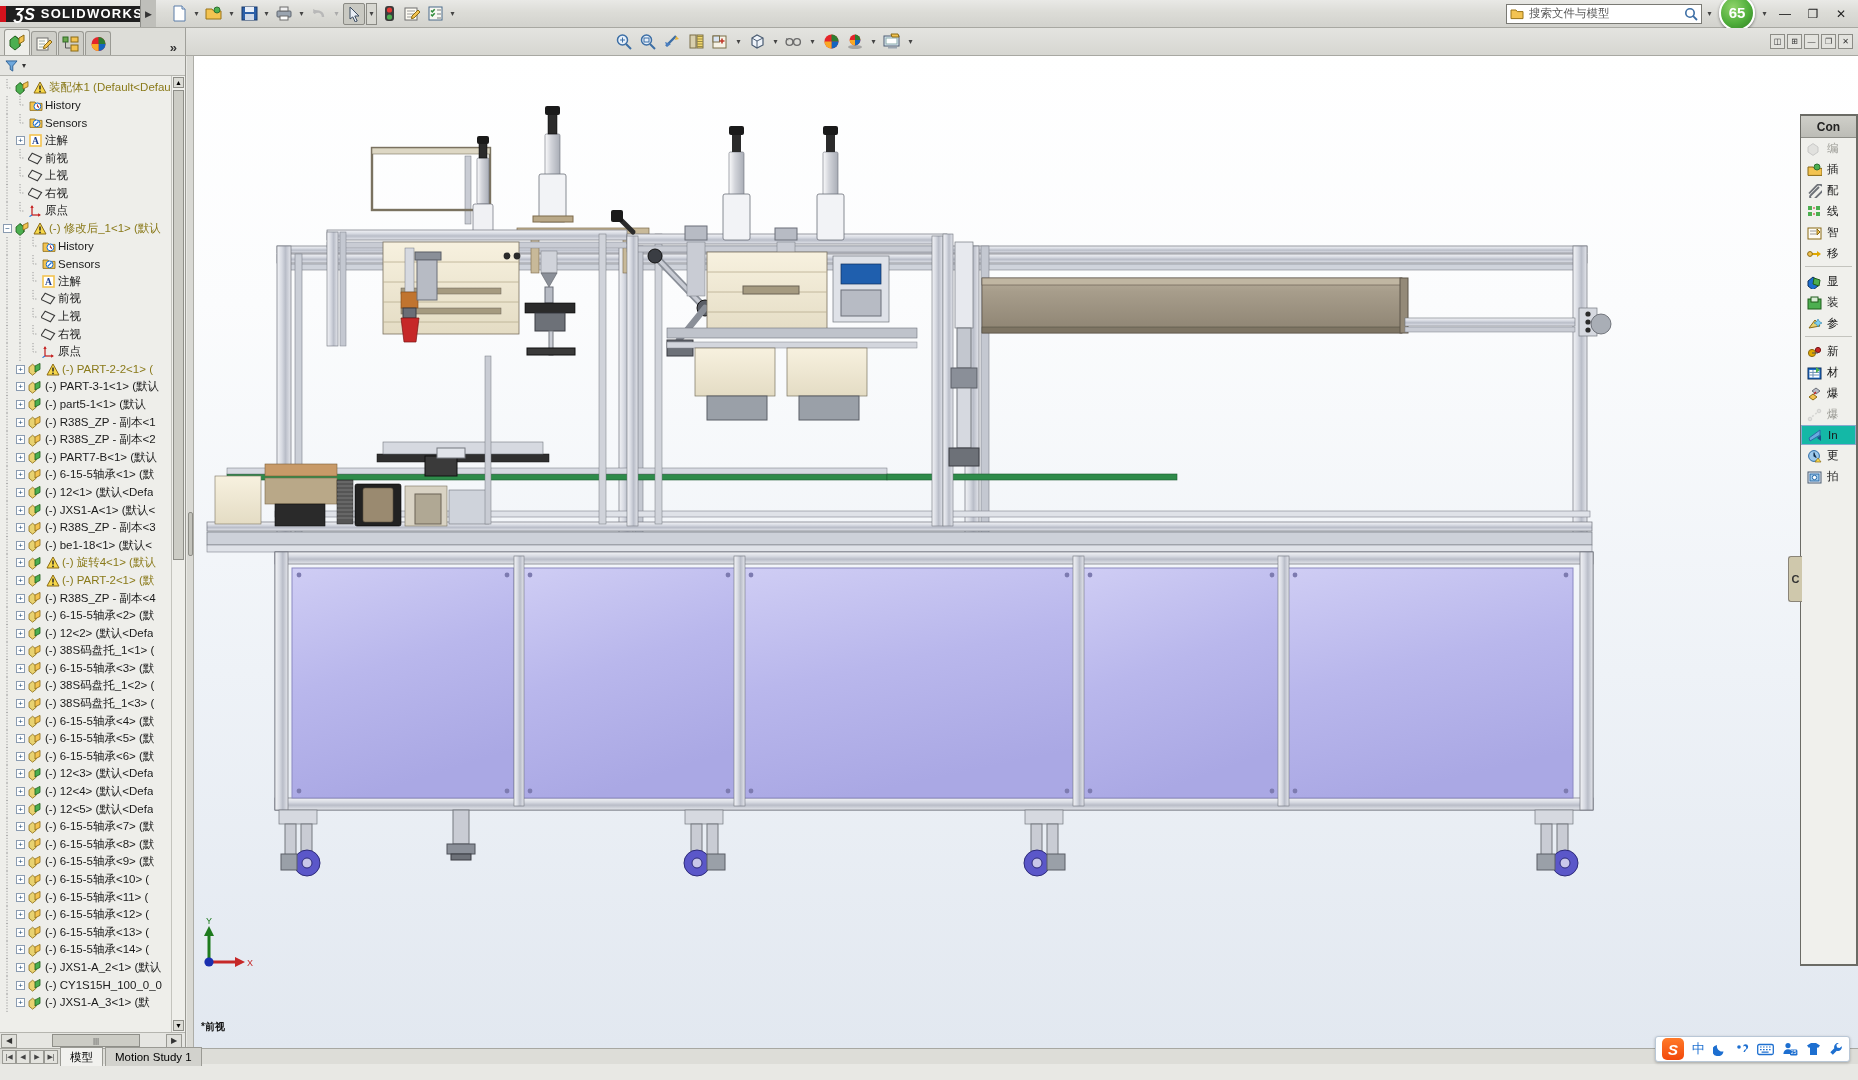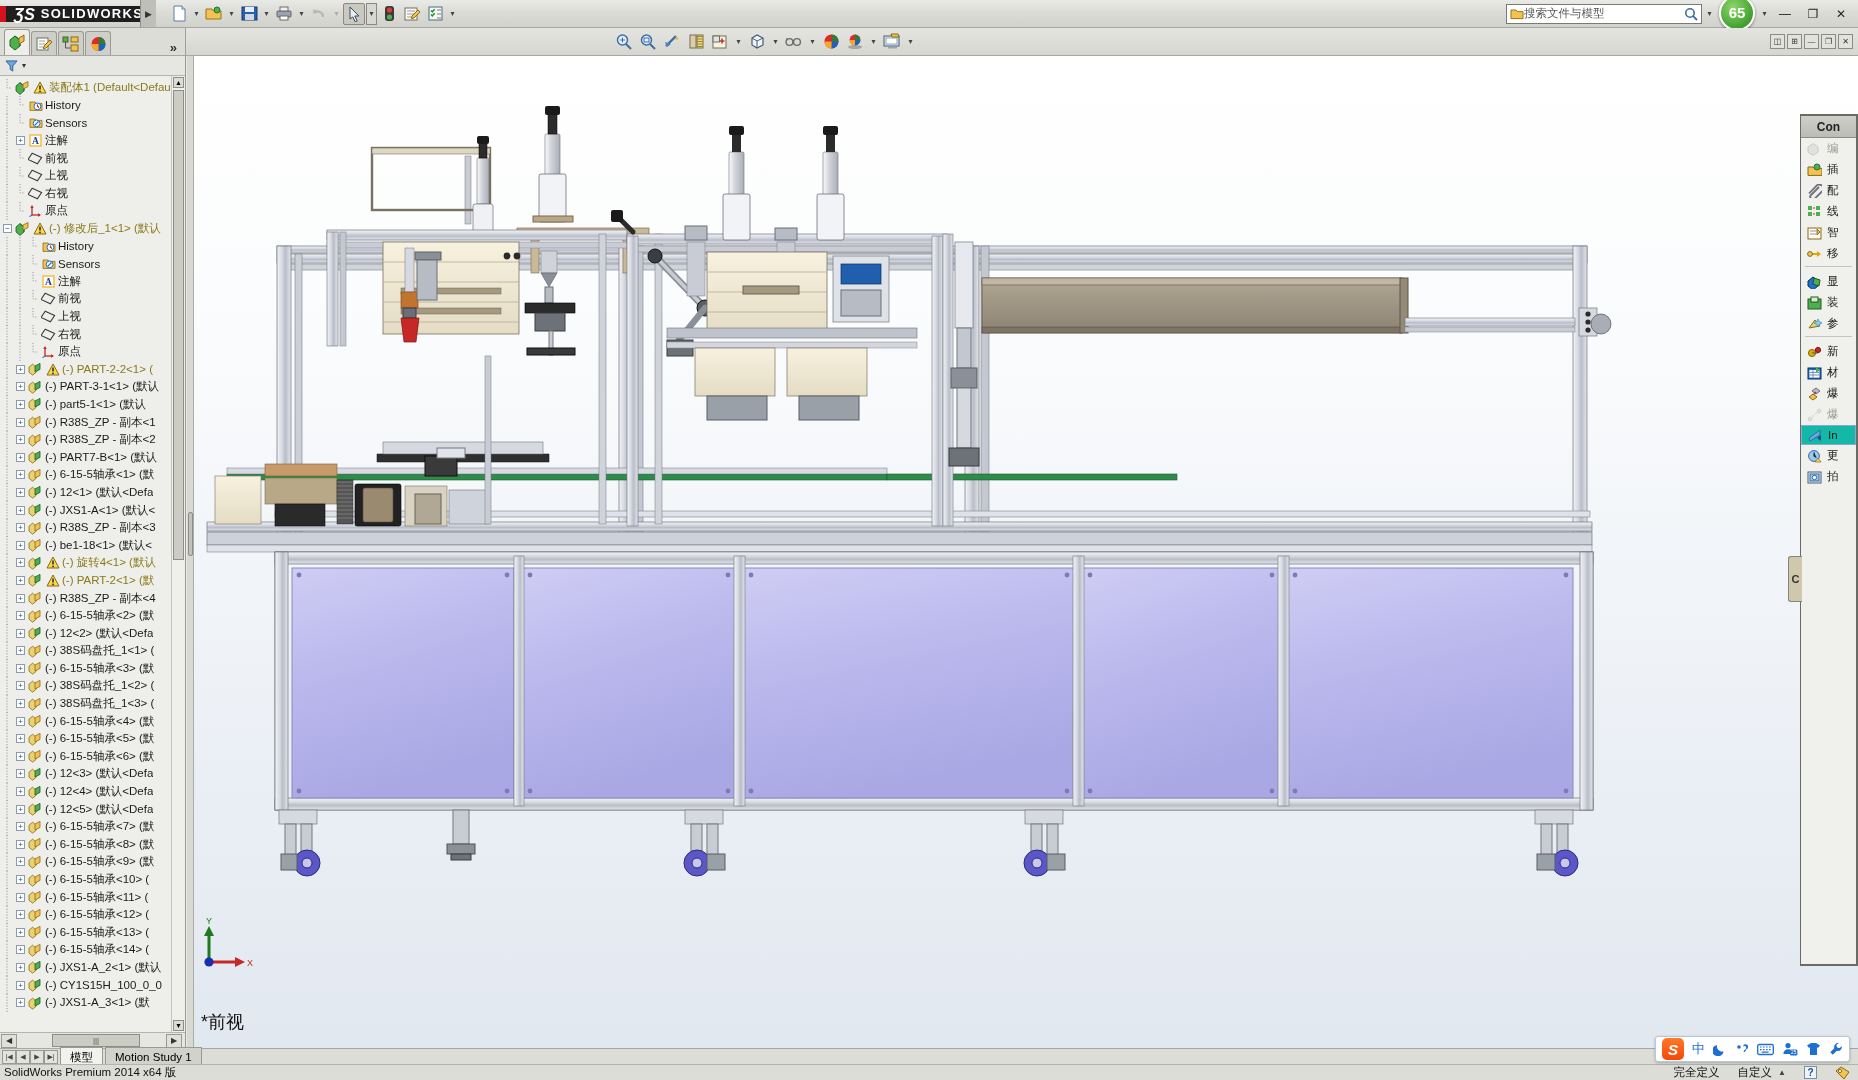--- a/index.html
+++ b/index.html
@@ -41,21 +41,21 @@
   .tbtn.sel { border-color:#8a8a84; background:#c9c9c2; }
   .caret { width:11px;height:22px;display:flex;align-items:center;justify-content:center;font-size:8px;color:#444; }
   .caret.dim { color:#aaa; }
   .doc-title {
     position:absolute; left:0; right:0; text-align:center; font-size:12.5px; color:#1a1a1a;
     pointer-events:none;
   }
   .title-right { margin-left:auto; display:flex; align-items:center; padding-right:4px; gap:2px; }
   .searchbox {
     width: 196px; height: 20px; background:#fff; border:1px solid #7a7a74;
-    display:flex; align-items:center; padding:0 3px; font-size:11.5px; color:#666;
+    display:flex; align-items:center; gap:5px; padding:0 3px; font-size:11.5px; color:#666;
   }
   .searchbox .ph { flex:1; color:#5a5a5a; }
   .help-badge {
     width:36px;height:36px;border-radius:50%;
     background: radial-gradient(circle at 38% 32%, #8fd36a 0%, #4fae3a 55%, #2f7c22 100%);
     border:2px solid #fff; box-shadow:0 1px 3px rgba(0,0,0,.45);
     color:#fff;font-weight:bold;font-size:15px;display:flex;align-items:center;justify-content:center;
     position:relative; top:-1px; margin:0 2px;
   }
   .winbtn { width:26px;height:20px;display:flex;align-items:center;justify-content:center;font-size:12px;color:#222; }
@@ -166,21 +166,21 @@
     position:absolute; left:187px; top:56px; right:0; bottom:32px;
     background: linear-gradient(to bottom, #ffffff 0%, #fbfcfd 25%, #eef2f7 62%, #e2e8f0 100%);
     overflow:hidden;
   }
   .gsplit {
     position:absolute; left:0; top:0; width:7px; height:100%;
     background:#d9d9d4; border-right:1px solid #adada7;
   }
   .gsplit .grip { position:absolute; left:1px; top:46%; width:5px; height:44px; background:#c2c2bb; border:1px solid #8e8e88; border-radius:2px; }
 
-  .viewlabel { position:absolute; left:14px; bottom:14px; font-size:18px; color:#111; font-weight:normal; }
+  .viewlabel { position:absolute; left:14px; bottom:14px; font-size:10px; color:#111; font-weight:bold; }
   .triad { position:absolute; left:12px; bottom:74px; width:56px; height:56px; }
 
   
   .cmdpanel {
     position:absolute; right:0; top:58px; width:58px; height:852px;
     background:#f0f0ec; border:2px solid #6b6b65; border-left:1px solid #6b6b65;
     overflow:hidden;
   }
   .cmdpanel .hd {
     height:22px; background:linear-gradient(to bottom,#cfcfc9,#bcbcb6);
@@ -1957,35 +1957,20 @@
     <div class="navbtns">
       <div class="navb">|◀</div>
       <div class="navb">◀</div>
       <div class="navb">▶</div>
       <div class="navb">▶|</div>
     </div>
     <div class="btab active">模型</div>
     <div class="btab">Motion Study 1</div>
   </div>
 
-  <div class="statusbar">
-    <div class="sb-left">SolidWorks Premium 2014 x64 版</div>
-    <div class="sb-right">
-      <span>完全定义</span>
-      <span style="display:flex;align-items:center;gap:6px;">
-        <span>自定义</span>
-        <span style="font-size:8px;color:#444;">▲</span>
-      </span>
-      <span class="sb-qm">?</span>
-      <svg width="15" height="14" viewBox="0 0 15 14">
-          <path d="M1 5l5-4 8 5-5 7z" fill="#f3c351" stroke="#8a6a14"></path>
-          <circle cx="5" cy="5" r="1.6" fill="#fff" stroke="#8a6a14"></circle>
-        </svg>
-    </div>
-  </div>
 
   <div class="ime">
     <div class="sogou">S</div>
     <div class="ii">中</div>
     <div class="ii">
       <svg width="14" height="14" viewBox="0 0 14 14">
           <path d="M10.5 9.5A5.5 5.5 0 0 1 4 3a5.6 5.6 0 1 0 6.5 6.5z" fill="#1d6fd0"></path>
         </svg>
     </div>
     <div class="ii">

